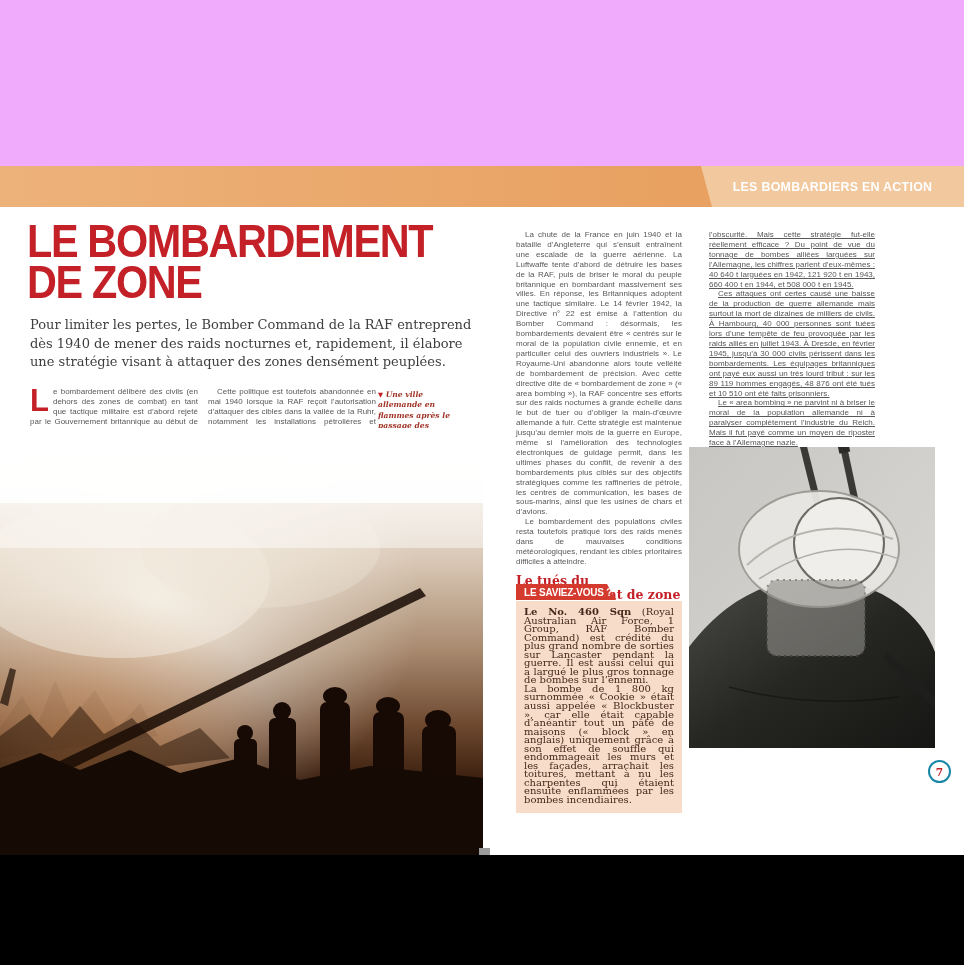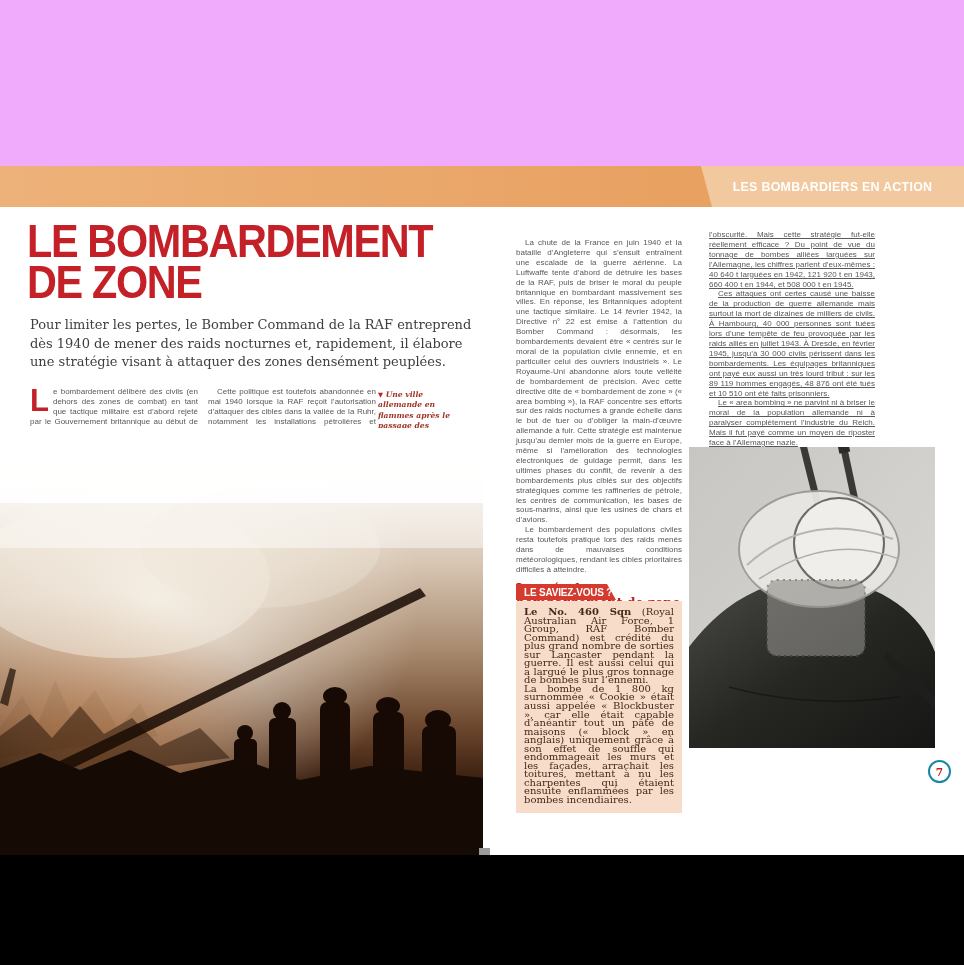--- a/index.html
+++ b/index.html
@@ -34,21 +34,21 @@
        font-size:7.6px;line-height:10.4px;}
   .cap .arrow{color:var(--accent_red);font-style:normal;font-size:6.5px;}
   .cap .lead{color:var(--caption_red);}
   .cap .rest{color:var(--caption_dark);}
   .lp-cap{position:absolute;left:378px;top:390px;width:90px;}
 
   .lp-photo{position:absolute;left:0;top:428px;width:483px;height:427px;}
   .lp-photo svg{display:block;}
 
   
-  .rp-col1{position:absolute;left:516px;top:238px;width:166px;}
+  .rp-col1{position:absolute;left:516px;top:230px;width:166px;}
   .rp-col2{position:absolute;left:709px;top:230px;width:166px;text-decoration:underline;}
   .rp-heading{font-family:"DejaVu Serif",serif;font-weight:700;color:var(--accent_red);
               font-size:12.5px;line-height:14px;margin:7px 0 4px 0 !important;text-align:left;}
   .rp-cap{position:absolute;left:858px;top:342px;width:102px;}
 
   .dyk{position:absolute;left:516px;top:584px;width:166px;}
   .dyk-banner{width:100px;height:16px;background:var(--banner_red);
               clip-path:polygon(0 0,calc(100% - 9px) 0,100% 100%,0 100%);
               display:flex;align-items:center;padding-left:8px;box-sizing:border-box;}
   .dyk-banner span{color:#fff;font-weight:700;font-size:10.5px;letter-spacing:-.2px;

